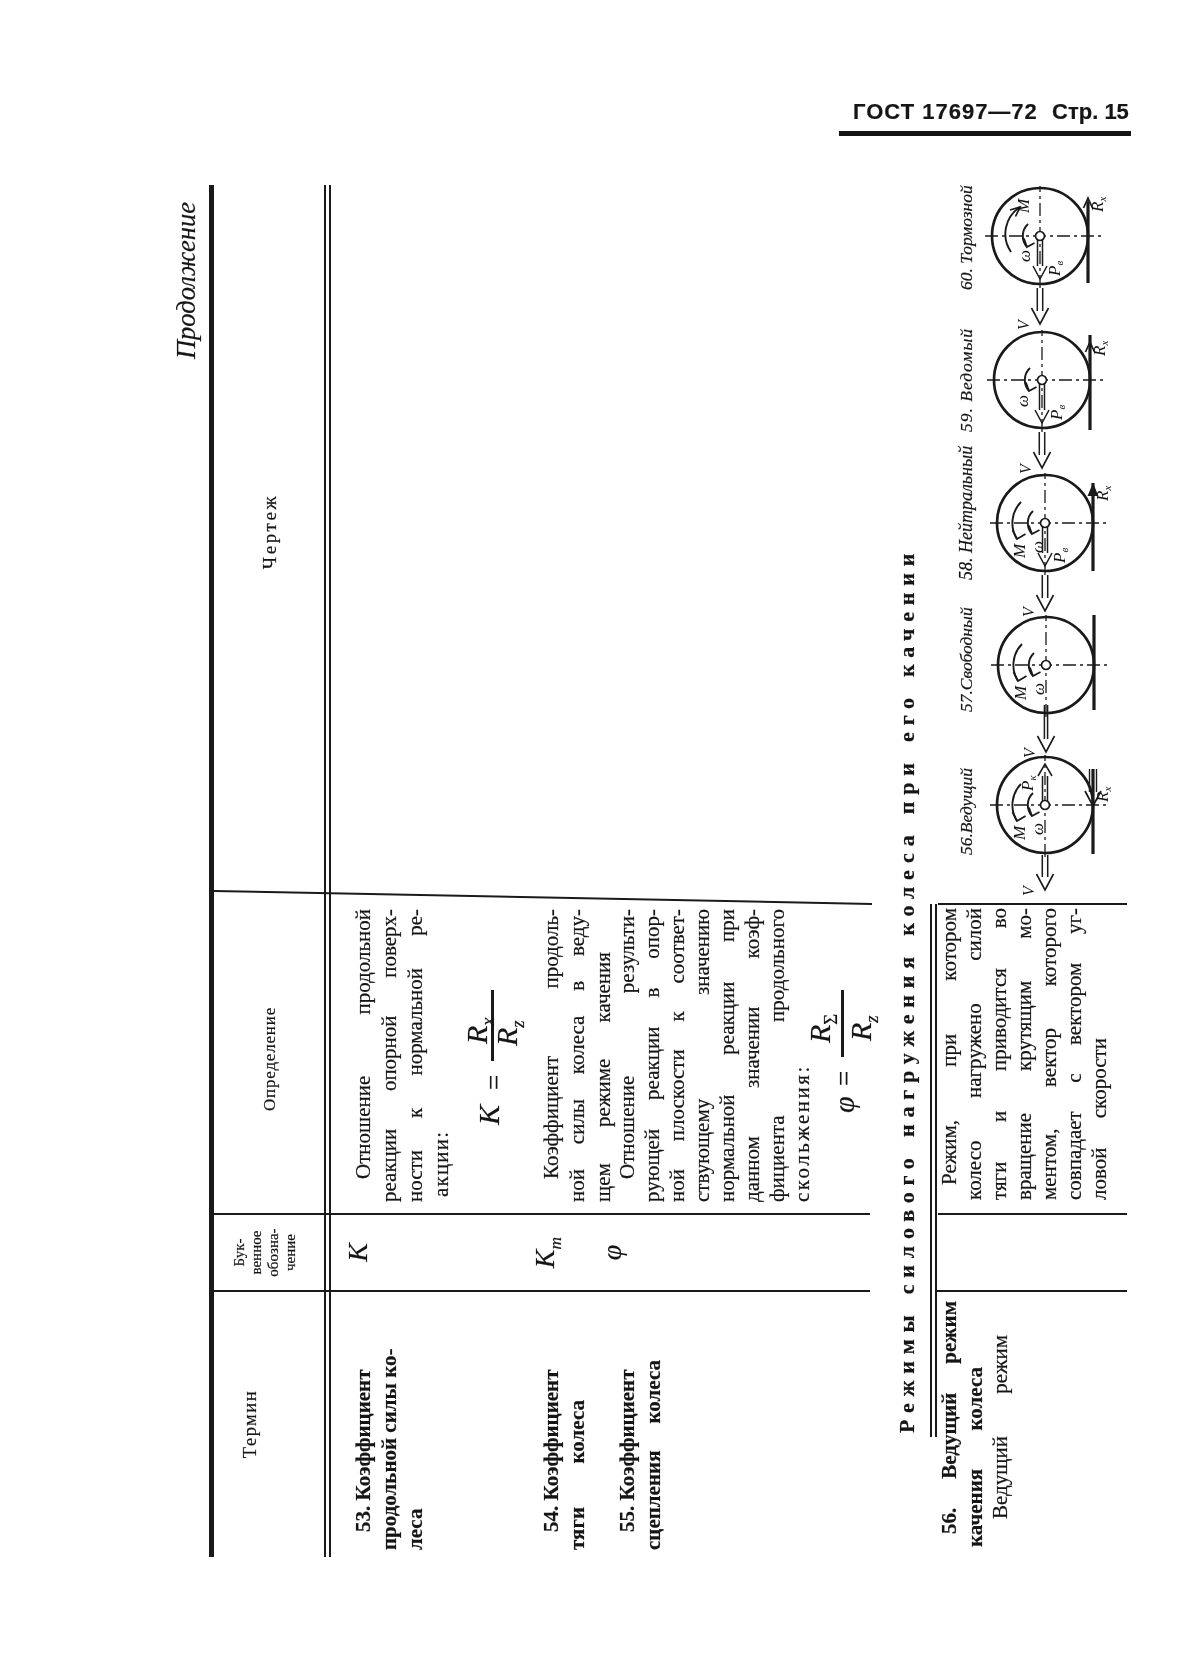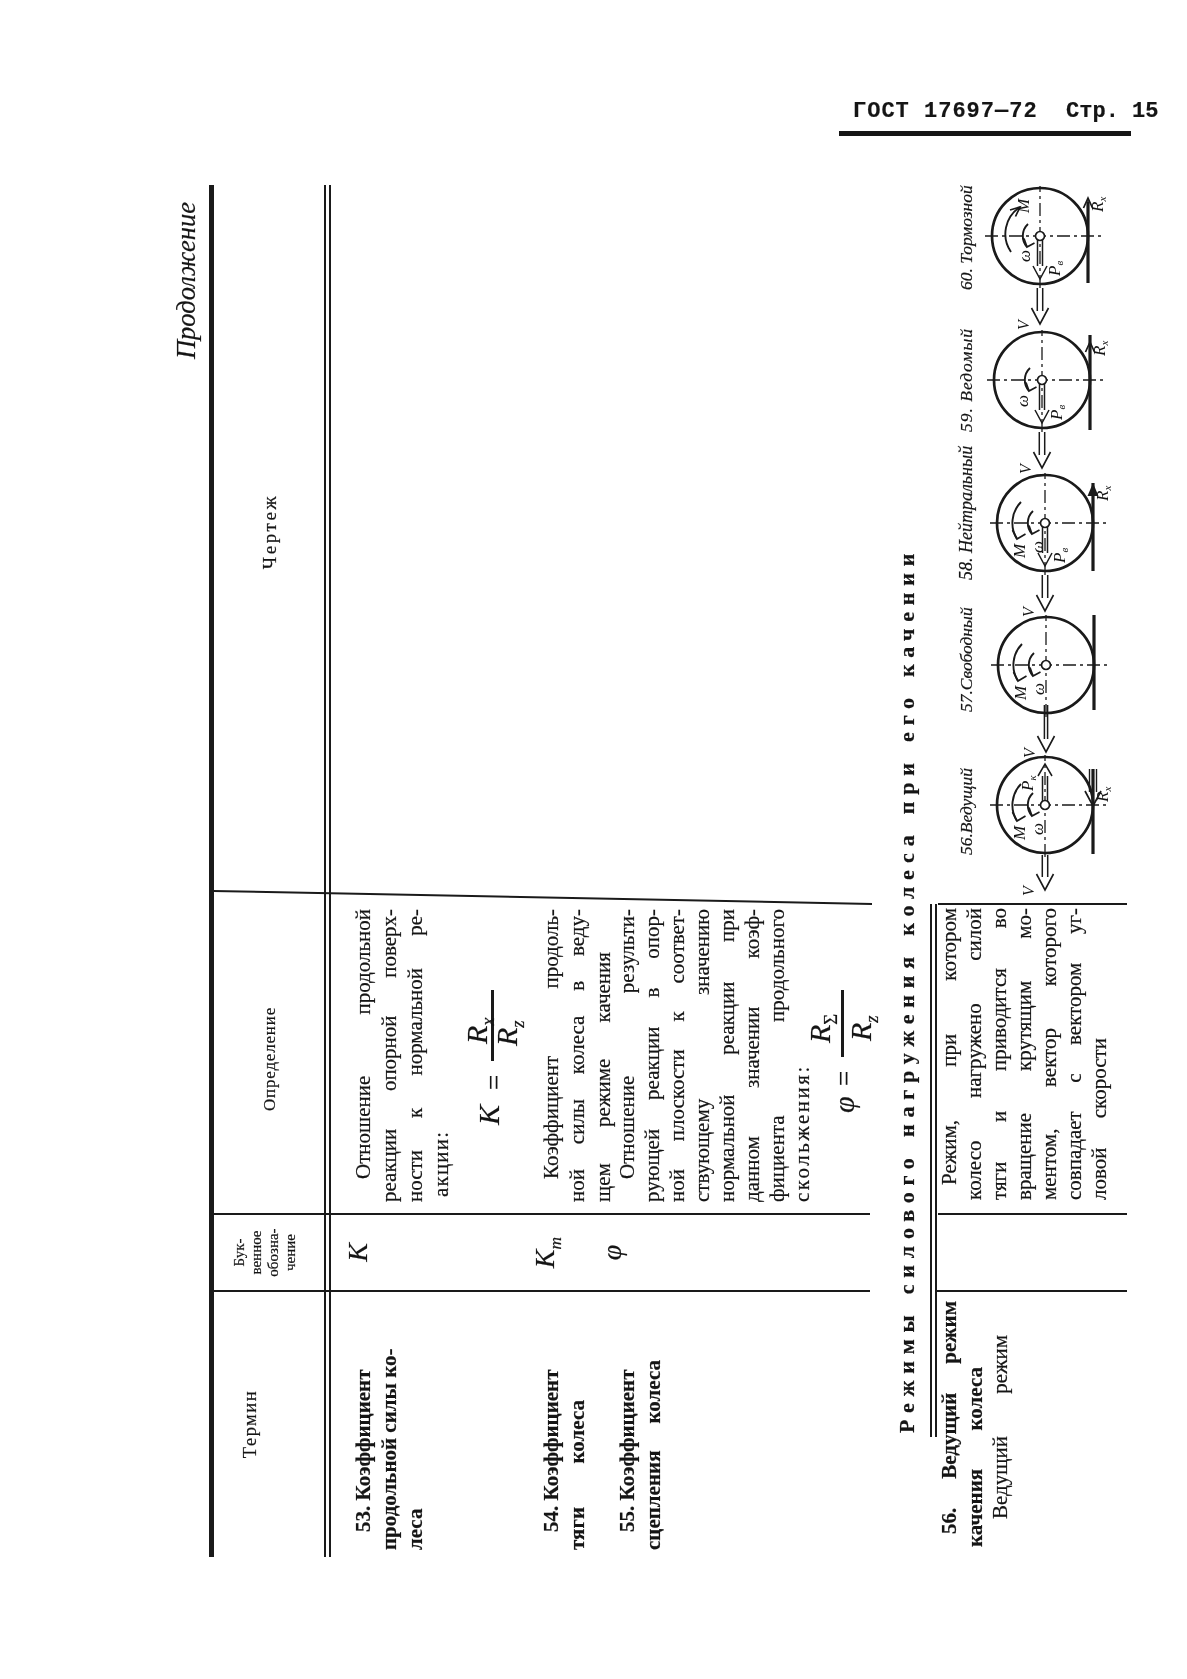--- a/index.html
+++ b/index.html
@@ -14,21 +14,21 @@
 .b{font-weight:bold;}
 .hl{position:absolute;text-align:center;font-size:17px;line-height:19px;}
 .vline{position:absolute;background:#1a1a1a;width:2px;}
 .hline{position:absolute;background:#1a1a1a;height:2px;}
 .dlbl{position:absolute;font-style:italic;font-size:17.5px;white-space:nowrap;}
 sub{font-size:62%;}
 </style>
 </head>
 <body>
 
-<div class="a" style="left:853px;top:99px;font-family:Liberation Mono, monospace;
+<div class="a" style="left:853px;top:99px;font-family:Liberation Sans, sans-serif;
  font-weight:bold;font-size:22px;letter-spacing:1.0px;white-space:nowrap;">ГОСТ 17697—72&nbsp;&nbsp;<span style="letter-spacing:0px;">Стр. 15</span></div>
 
 <div class="a" style="left:839px;top:131px;width:292px;height:5px;background:#151515;"></div>
 <div id="rot">
 
 <div class="a" style="left:1095px;top:20px;width:260px;text-align:right;
  font-style:italic;font-size:26.5px;">Продолжение</div>
 
 <div class="a" style="left:0px;top:58px;width:1372px;height:5px;background:#1a1a1a;"></div>
 

